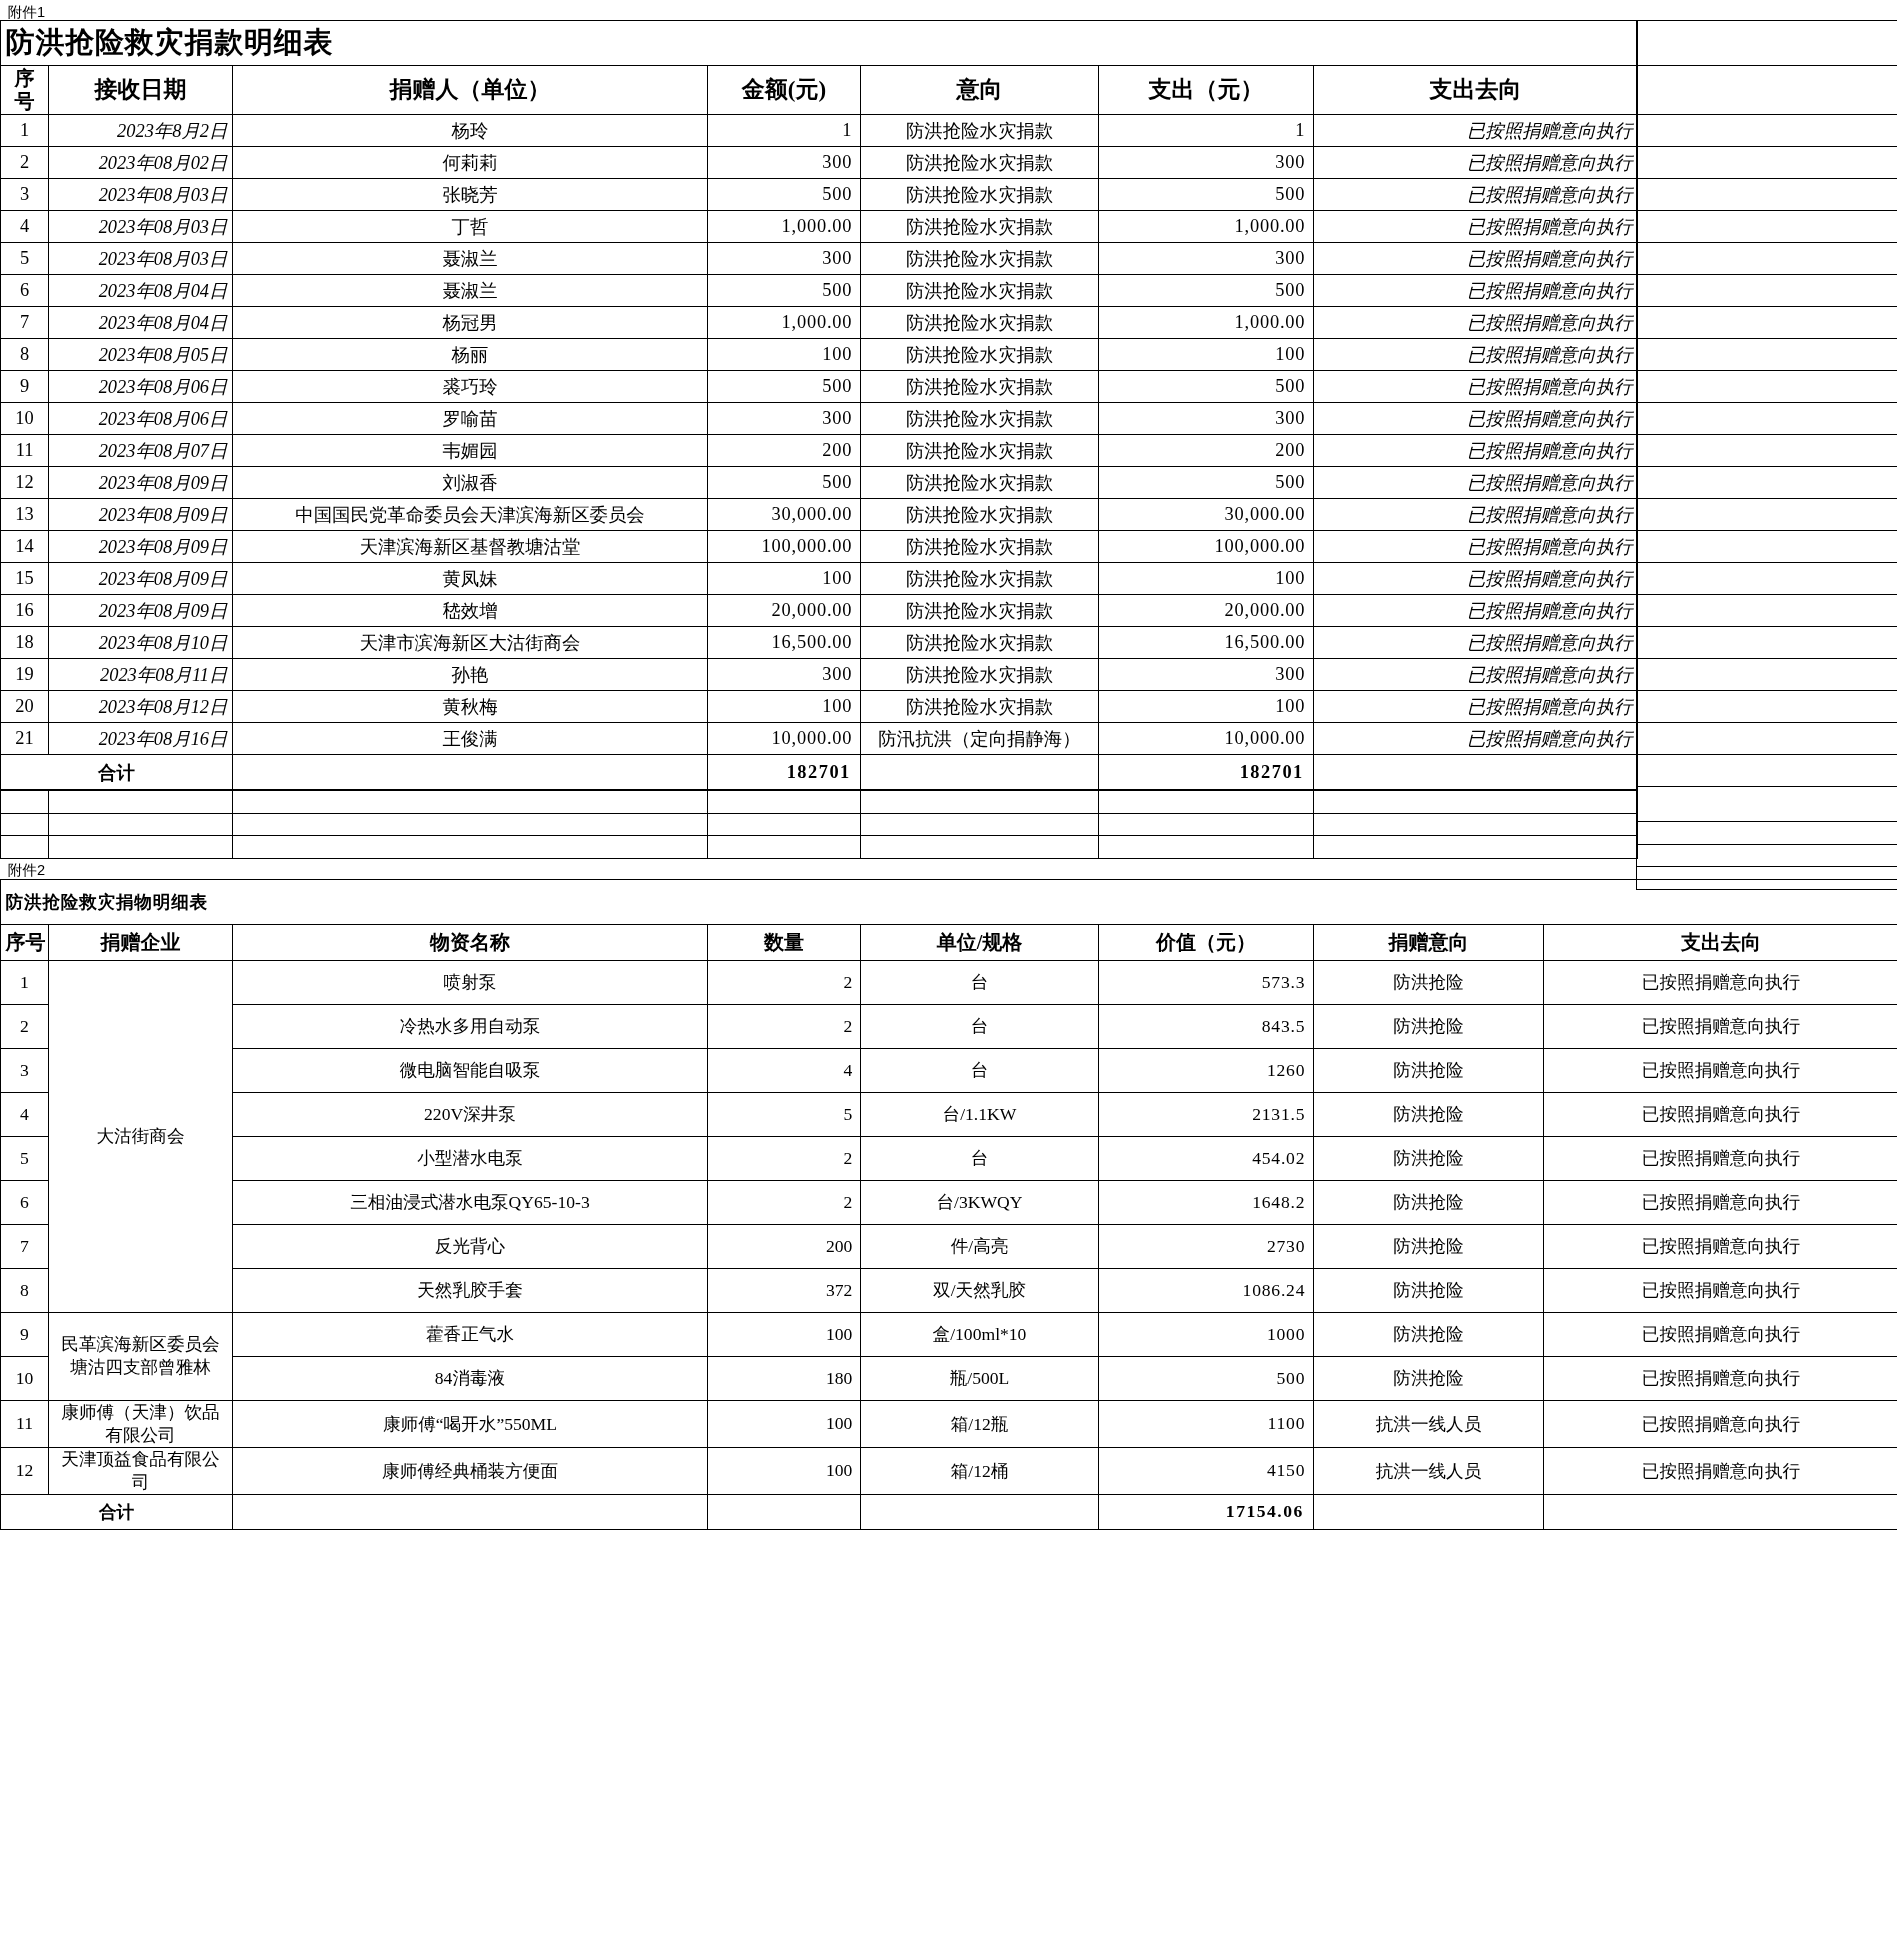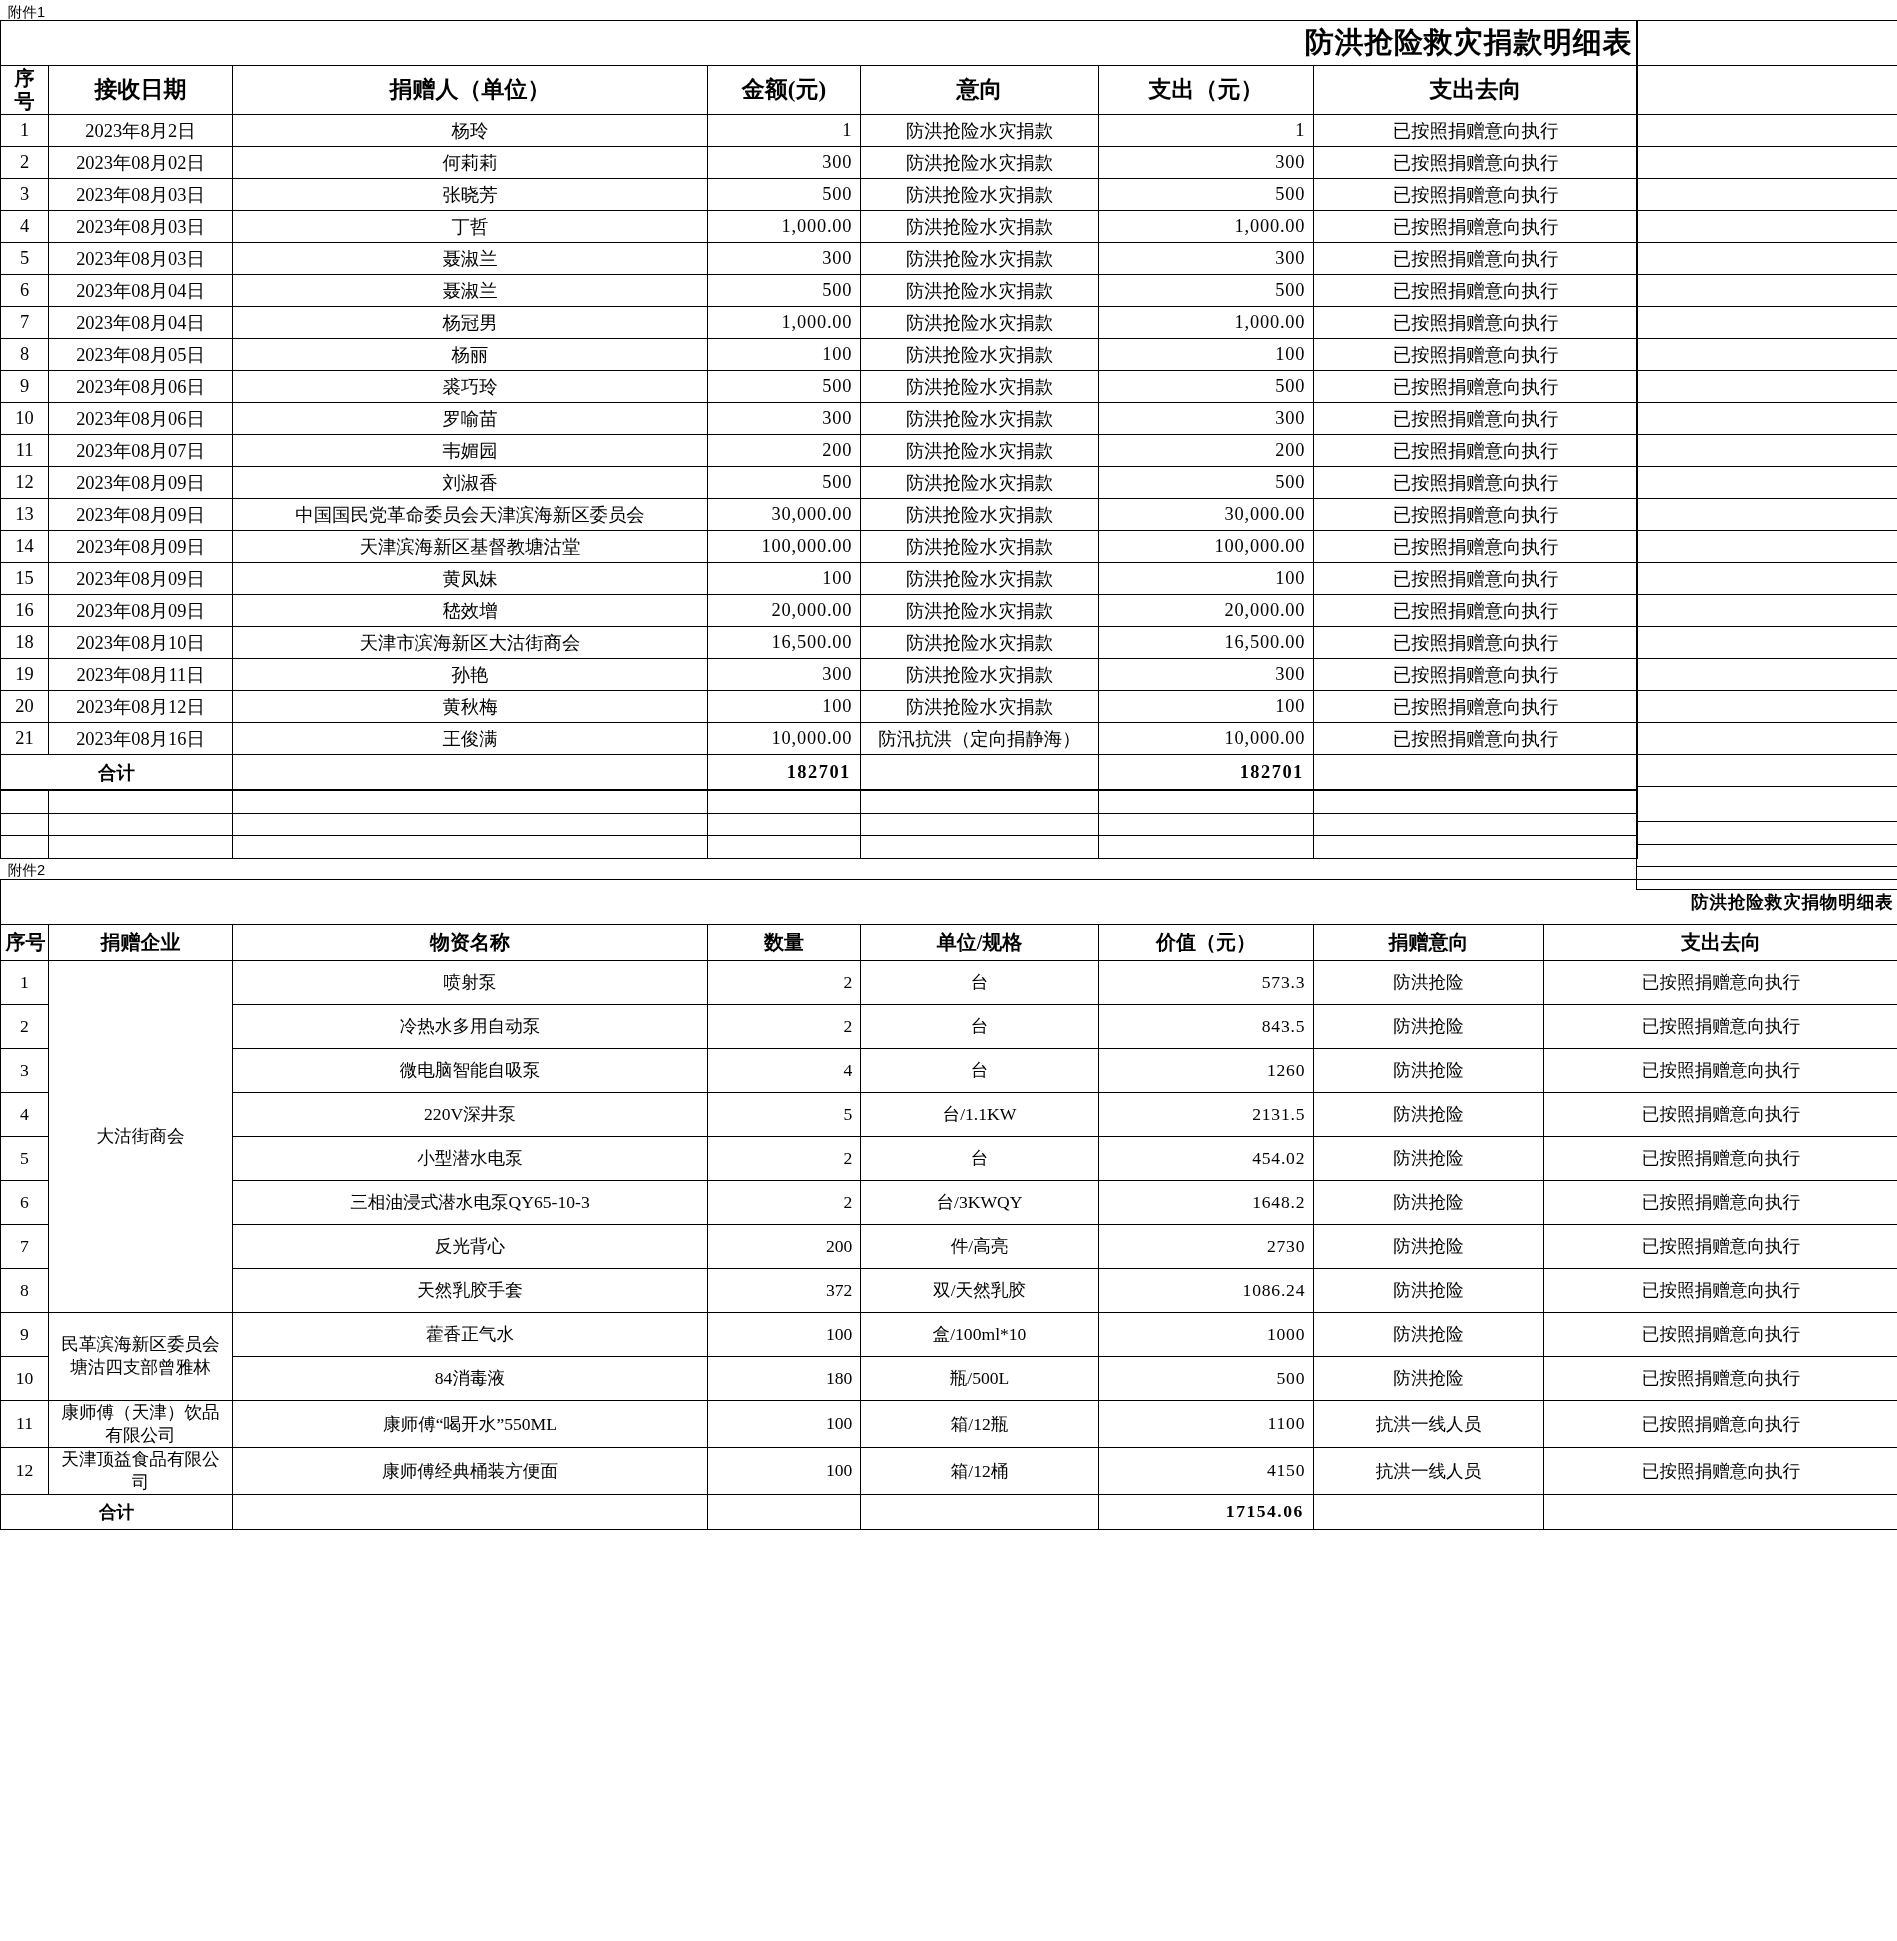--- a/index.html
+++ b/index.html
@@ -35,21 +35,21 @@
   table td, table th {
     border: 1.2px solid #000000;
     padding: 0 4.6px;
     font-size: 18.4px;
     font-weight: normal;
     vertical-align: middle;
     overflow: hidden;
     white-space: nowrap;
   }
   .title-cell {
-    text-align: right;
+    text-align: left;
     font-size: 29px;
     font-weight: bold;
     height: 44px;
     letter-spacing: 0.8px;
     font-family: Liberation Mono, monospace;
   }
   .hdr td {
     text-align: center;
     font-weight: bold;
     font-size: 23px;
@@ -58,21 +58,21 @@
   }
   .hdr td.two-line {
     font-size: 20px;
     line-height: 23px;
     white-space: normal;
   }
   .r td {
     height: 31px;
   }
   .c { text-align: center; }
-  .l { text-align: center; }
+  .l { text-align: right; font-style: italic; }
   .rt { text-align: right; padding-right: 7.7px; }
   .num-sp { letter-spacing: 0.8px; }
   .total td {
     height: 34px;
     font-weight: bold;
   }
   .total td.val {
     text-align: right;
     padding-right: 9.2px;
     letter-spacing: 1.5px;

